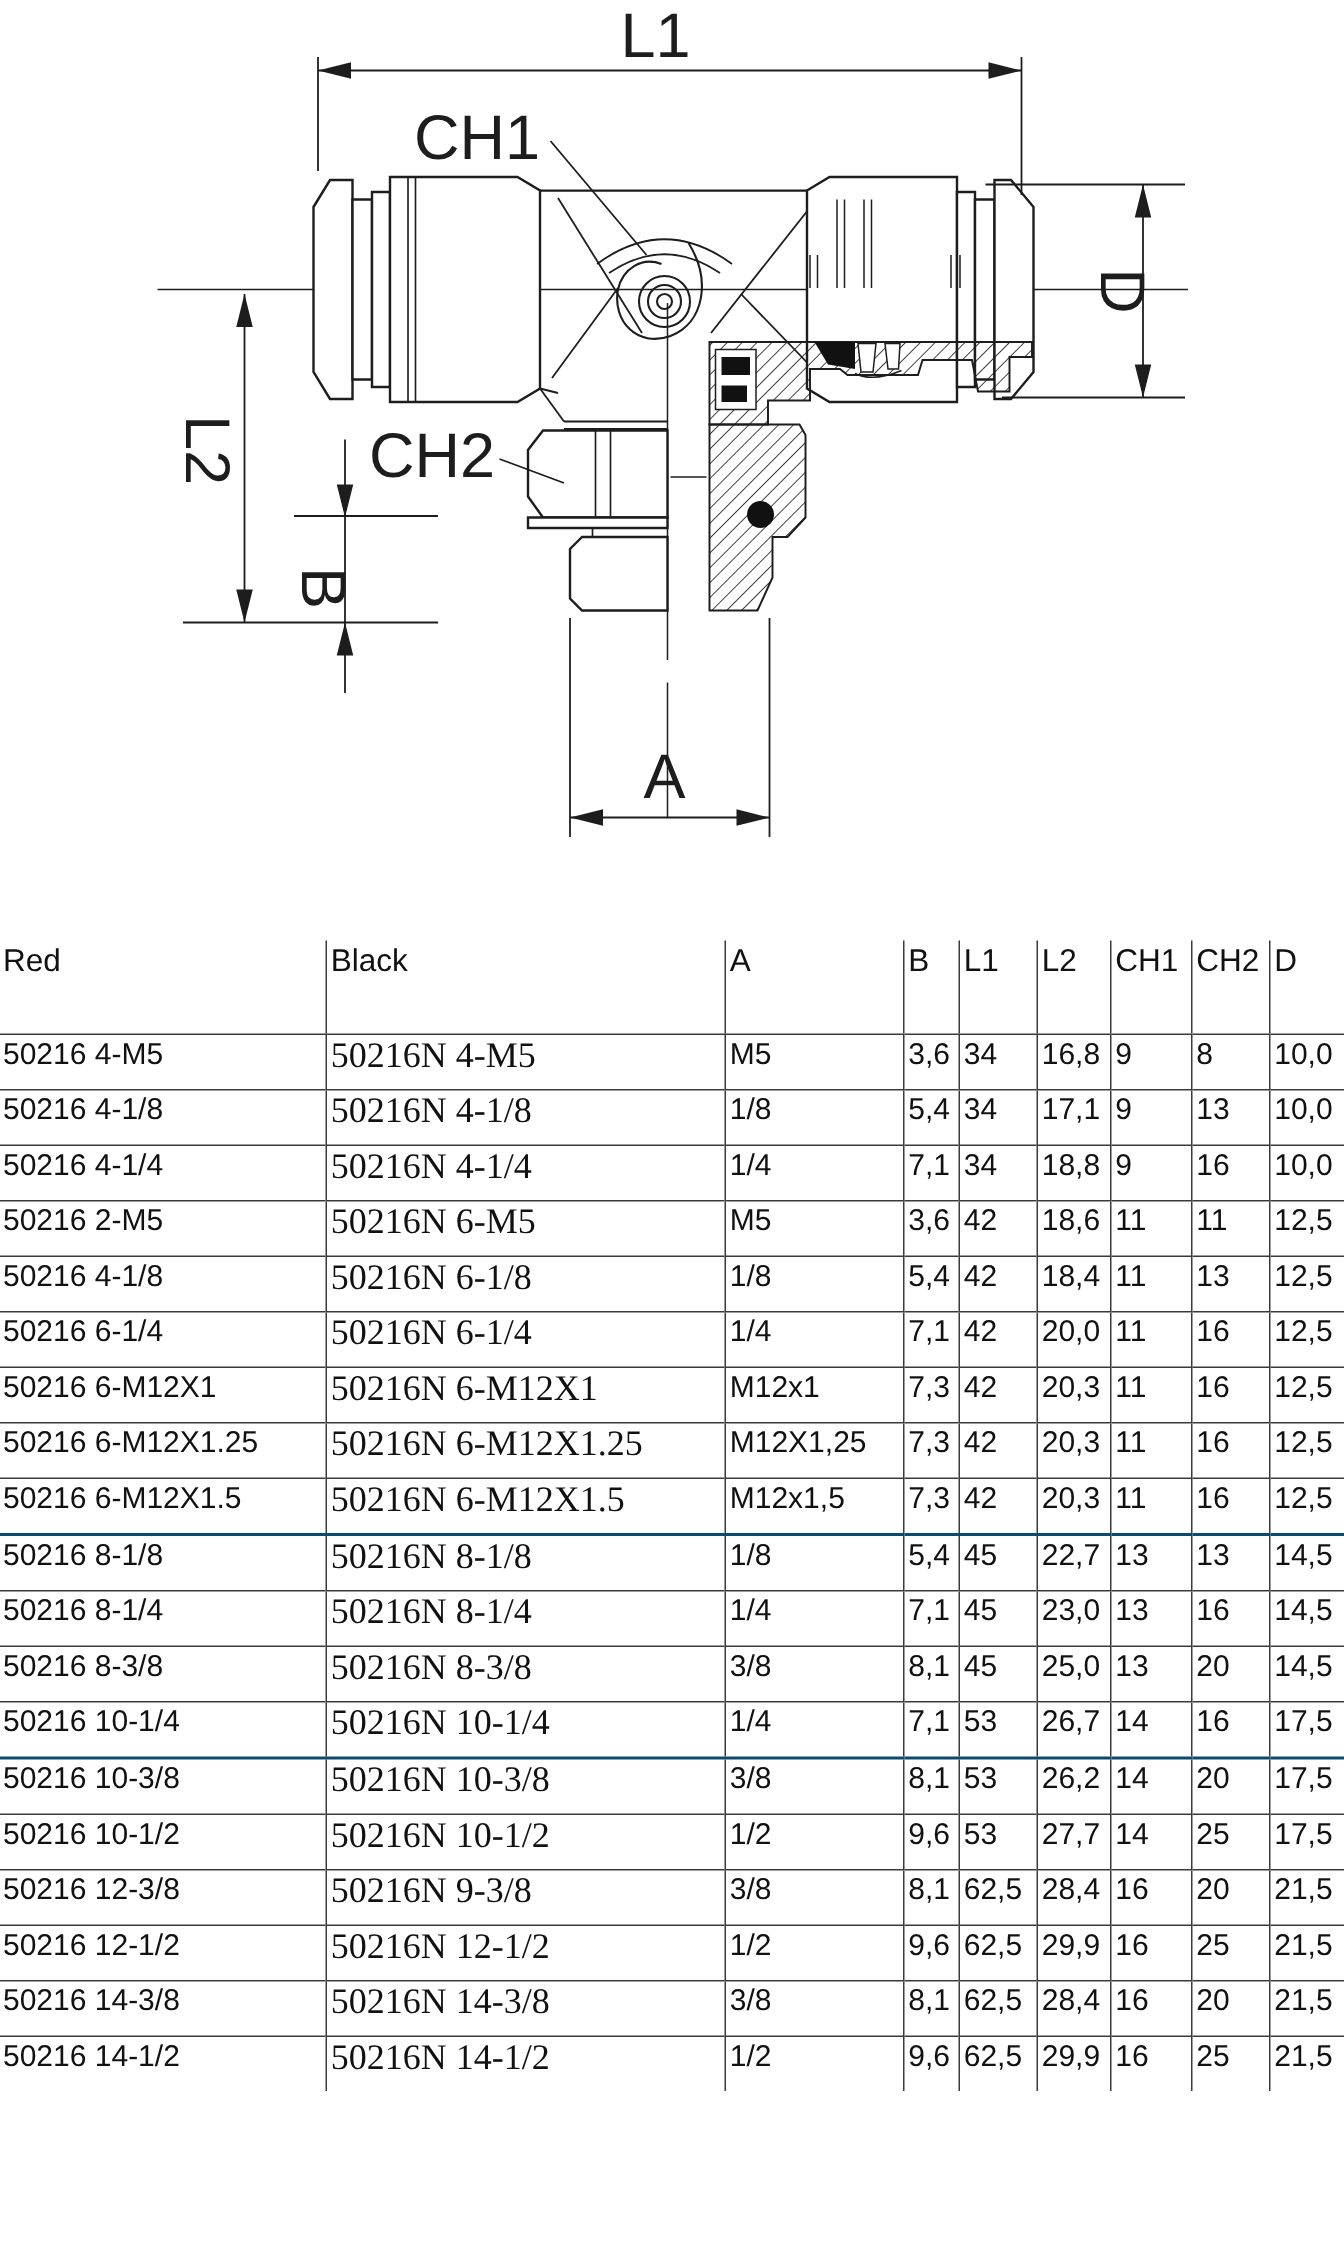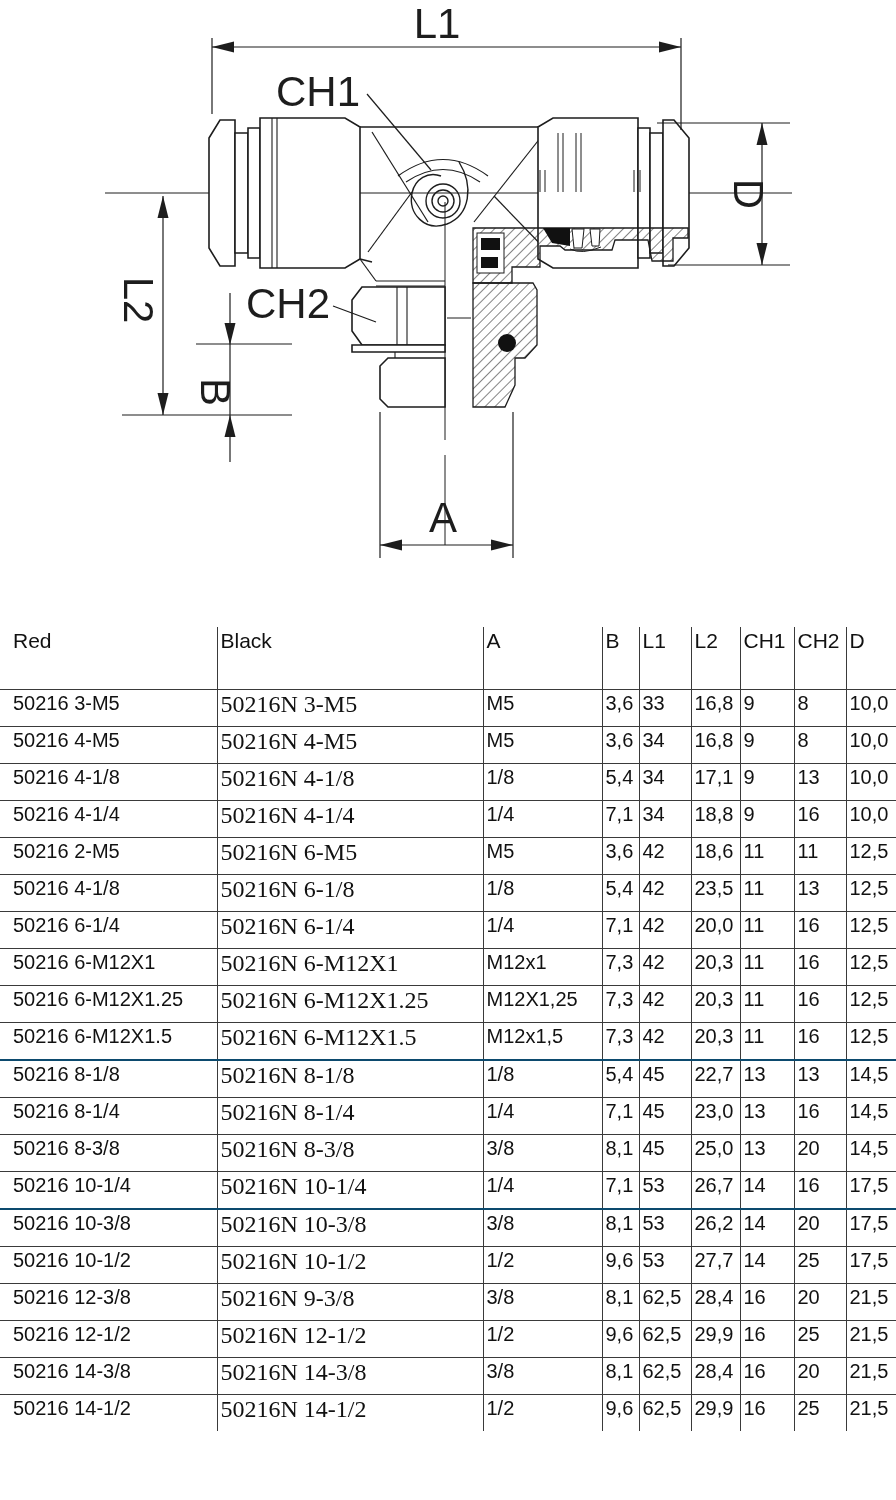--- a/index.html
+++ b/index.html
@@ -4,21 +4,21 @@
 <style>
   html,body{margin:0;padding:0;background:#fff;}
   .sheet{position:relative;width:896px;height:1500px;background:#fff;overflow:hidden;
          font-family:"Liberation Sans",sans-serif;color:#111;}
   .drawing{position:absolute;left:0;top:0;}
   table.spec{position:absolute;left:0;top:627px;width:896px;border-collapse:collapse;
              table-layout:fixed;}
   table.spec th, table.spec td{border-left:1px solid #3a3a3a;vertical-align:top;
              padding:2px 0 0 3px;font-weight:normal;text-align:left;overflow:hidden;
              white-space:nowrap;}
-  table.spec th.first, table.spec td.first{border-left:none;padding-left:13px;}
+  table.spec th.first, table.spec td.first{border-left:none;padding-left:2px;}
   table.spec thead th{height:60px;font-size:21px;border-bottom:1px solid #3a3a3a;}
   table.spec tbody td{height:34px;border-top:1px solid #3a3a3a;font-size:20px;}
   table.spec tbody tr:first-child td{border-top:none;}
   table.spec tbody tr.group-break td{border-top:2px solid #0c4a6e;}
   table.spec td.serif{font-family:"Liberation Serif",serif;font-size:24px;line-height:1.05;}
   col.c0{width:217px}col.c1{width:266px}col.c2{width:119px}col.c3{width:37px}
   col.c4{width:52px}col.c5{width:49px}col.c6{width:54px}col.c7{width:52px}col.c8{width:50px}
   .dimtext{font-family:"Liberation Sans",sans-serif;font-size:42px;fill:#1d1d1d;}
 </style>
 </head>
@@ -186,31 +186,20 @@
           <th>B</th>
           <th>L1</th>
           <th>L2</th>
           <th>CH1</th>
           <th>CH2</th>
           <th>D</th>
         </tr>
     </thead>
     <tbody id="spec-body">
         <tr>
-          <td class="first">50216 3-M5</td>
-          <td class="serif">50216N 3-M5</td>
-          <td>M5</td>
-          <td>3,6</td>
-          <td>33</td>
-          <td>16,8</td>
-          <td>9</td>
-          <td>8</td>
-          <td>10,0</td>
-        </tr>
-        <tr>
           <td class="first">50216 4-M5</td>
           <td class="serif">50216N 4-M5</td>
           <td>M5</td>
           <td>3,6</td>
           <td>34</td>
           <td>16,8</td>
           <td>9</td>
           <td>8</td>
           <td>10,0</td>
         </tr>
@@ -246,21 +235,21 @@
           <td>11</td>
           <td>11</td>
           <td>12,5</td>
         </tr>
         <tr>
           <td class="first">50216 4-1/8</td>
           <td class="serif">50216N 6-1/8</td>
           <td>1/8</td>
           <td>5,4</td>
           <td>42</td>
-          <td>23,5</td>
+          <td>18,4</td>
           <td>11</td>
           <td>13</td>
           <td>12,5</td>
         </tr>
         <tr>
           <td class="first">50216 6-1/4</td>
           <td class="serif">50216N 6-1/4</td>
           <td>1/4</td>
           <td>7,1</td>
           <td>42</td>

